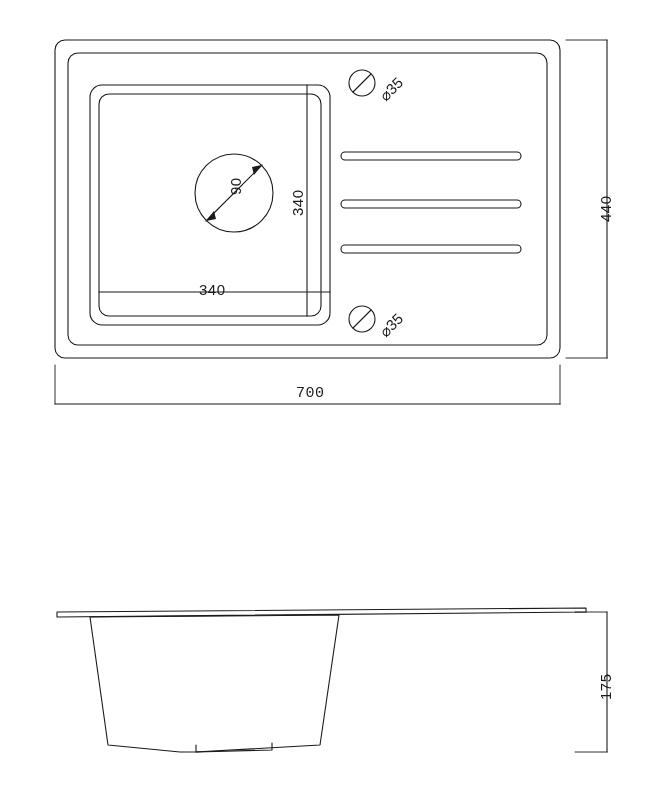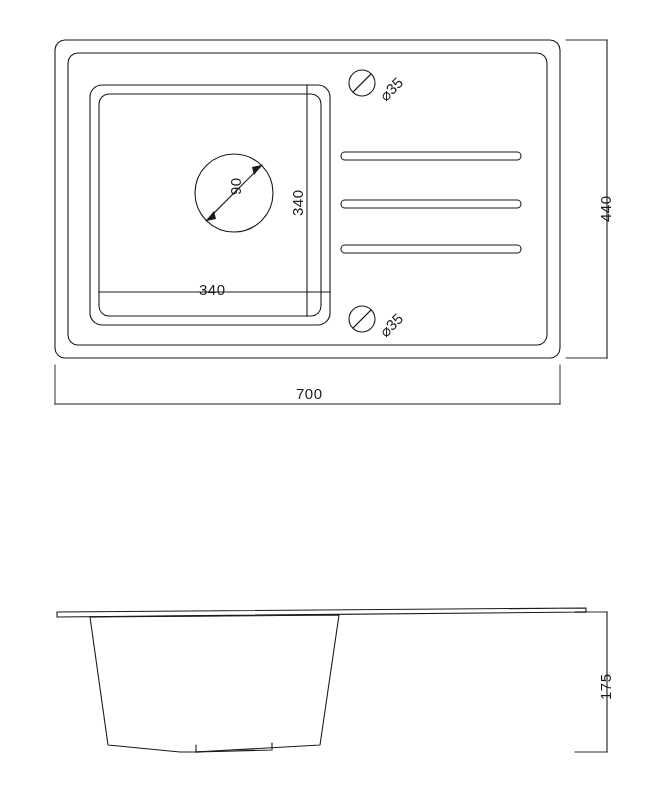--- a/index.html
+++ b/index.html
@@ -95,21 +95,21 @@
       <path d="M90,617 L339,615 L320,745 L195,752 L180,752 L108,745 Z"></path>
 
       <path d="M196,745 L196,752 L272,750 L272,743"></path>
 
       <line x1="607" y1="612" x2="607" y2="752"></line>
       <line x1="575" y1="612" x2="607" y2="612" stroke-width="0.9"></line>
       <line x1="575" y1="752" x2="607" y2="752" stroke-width="0.9"></line>
     </g>
   </svg>
 
-  <div class="dim-label" style="left:296px; top:385px;">700</div>
+  <div class="dim-label" style="left:296px; top:385px;font-family:Liberation Mono, monospace;">700</div>
 
   <div class="dim-label rot90" style="left:597px; top:222px;">440</div>
 
   <div class="dim-label" style="left:199px; top:281px;">340</div>
 
   <div class="dim-label rot90" style="left:289px; top:216px;">340</div>
 
   <div class="dim-label rot90" style="left:227px; top:195px;">90</div>
 
   <div class="dia-symbol" style="left:376px; top:92px; transform:rotate(-45deg); transform-origin:left top;">

